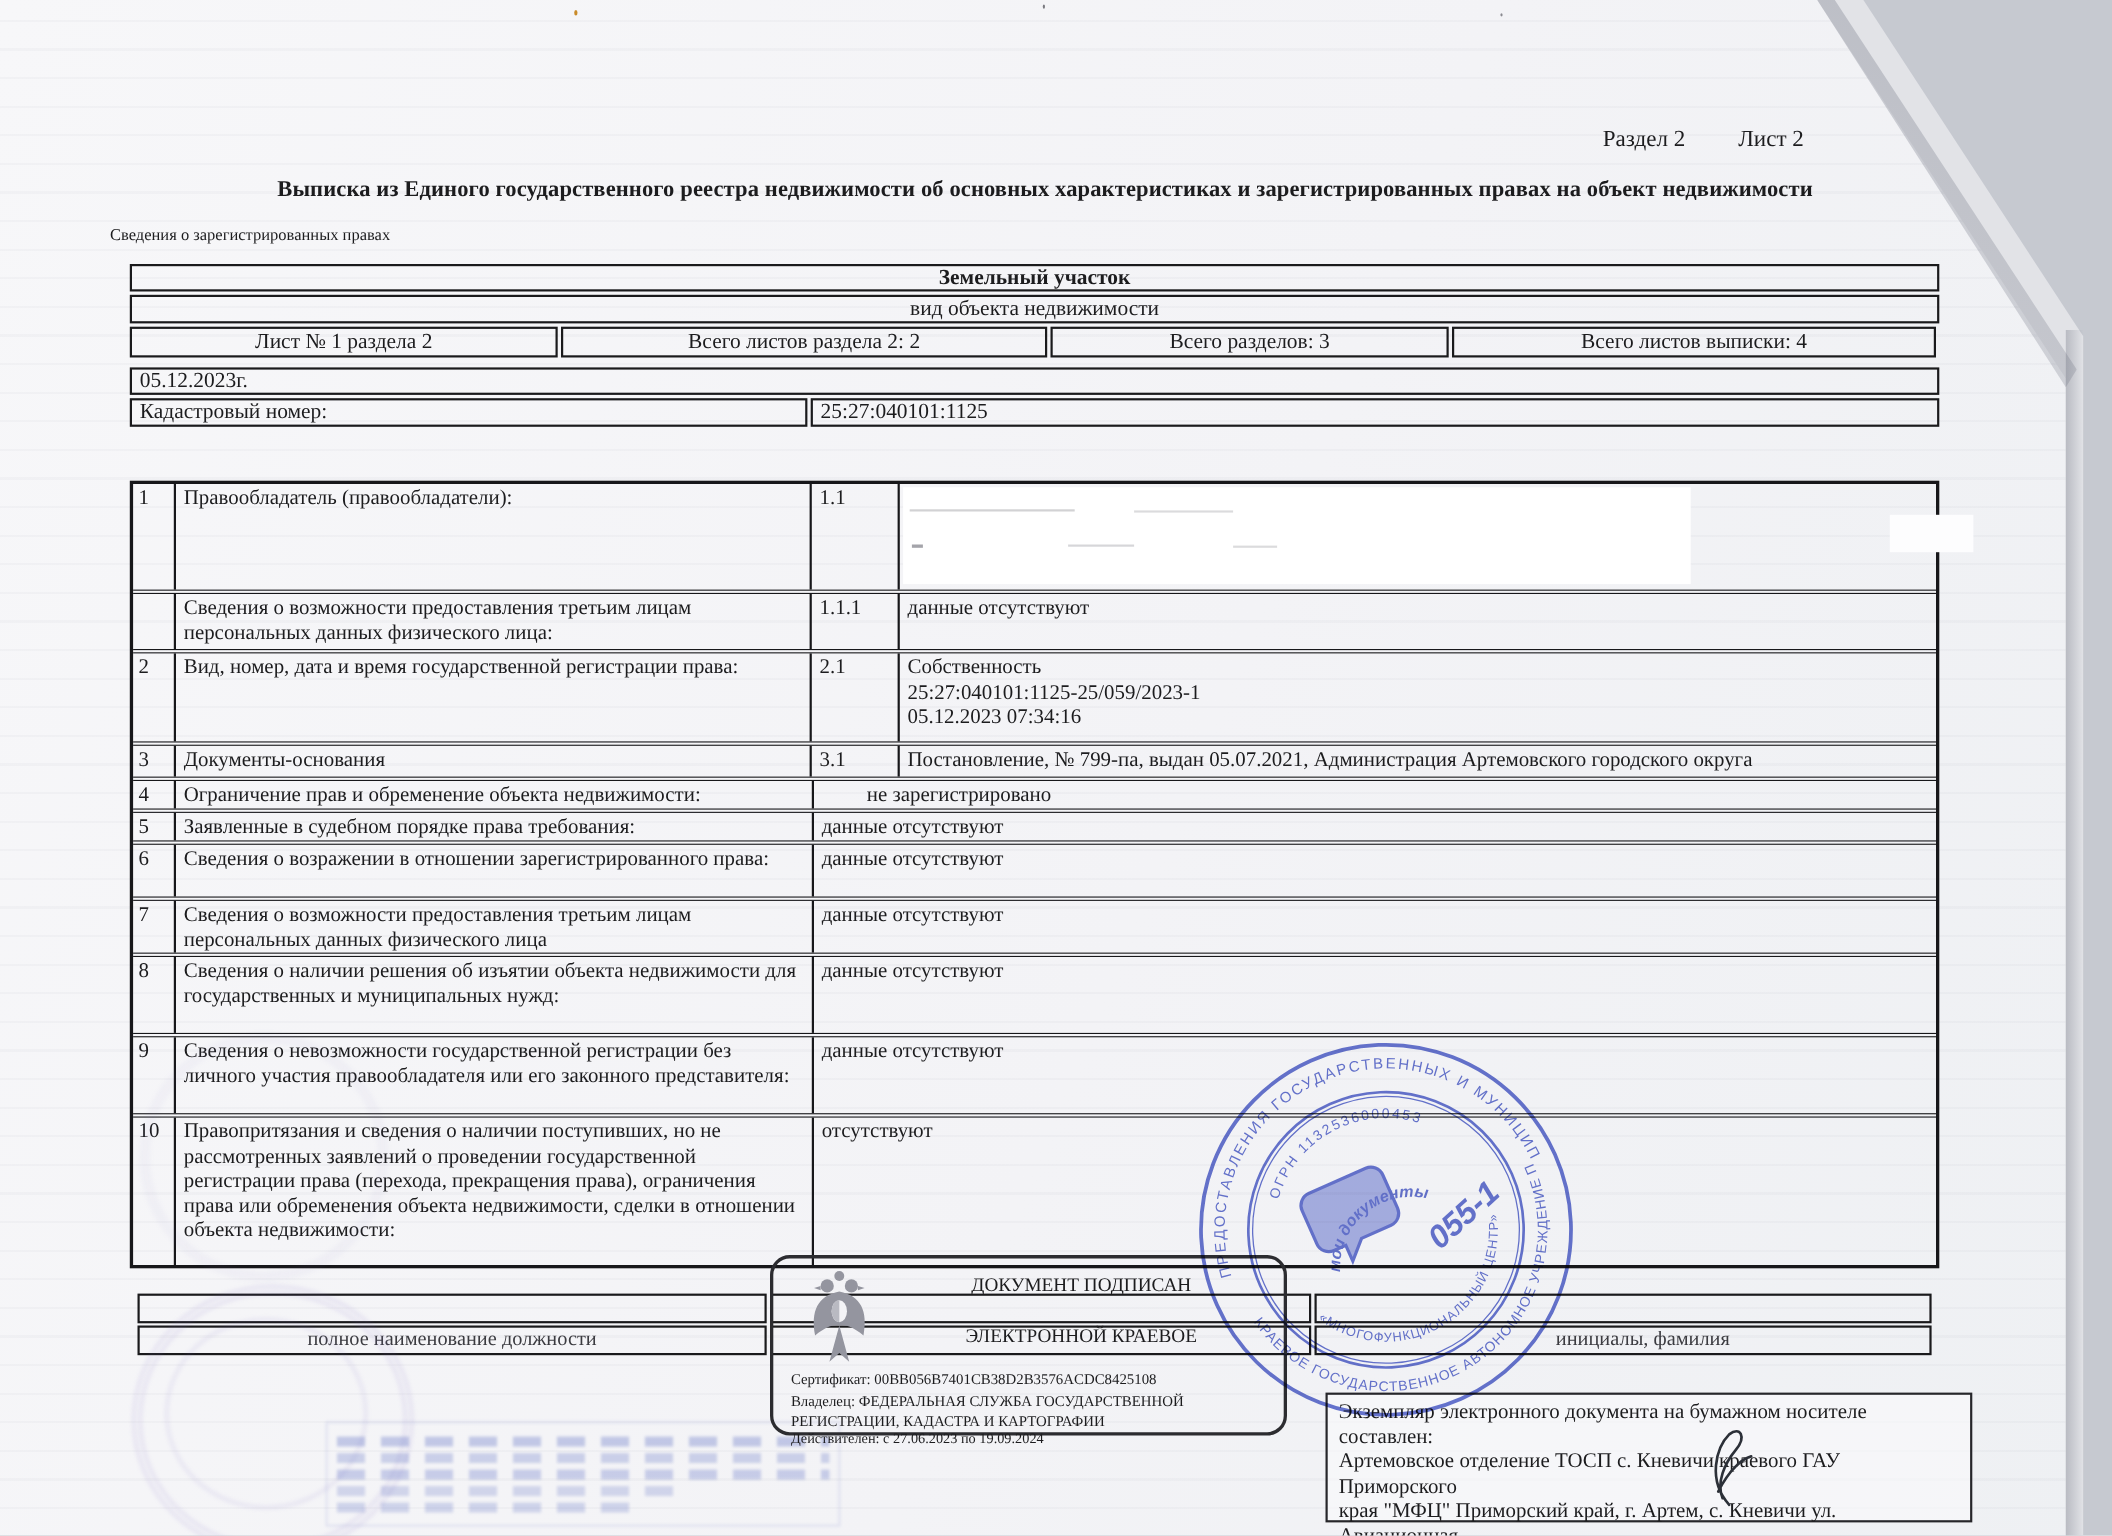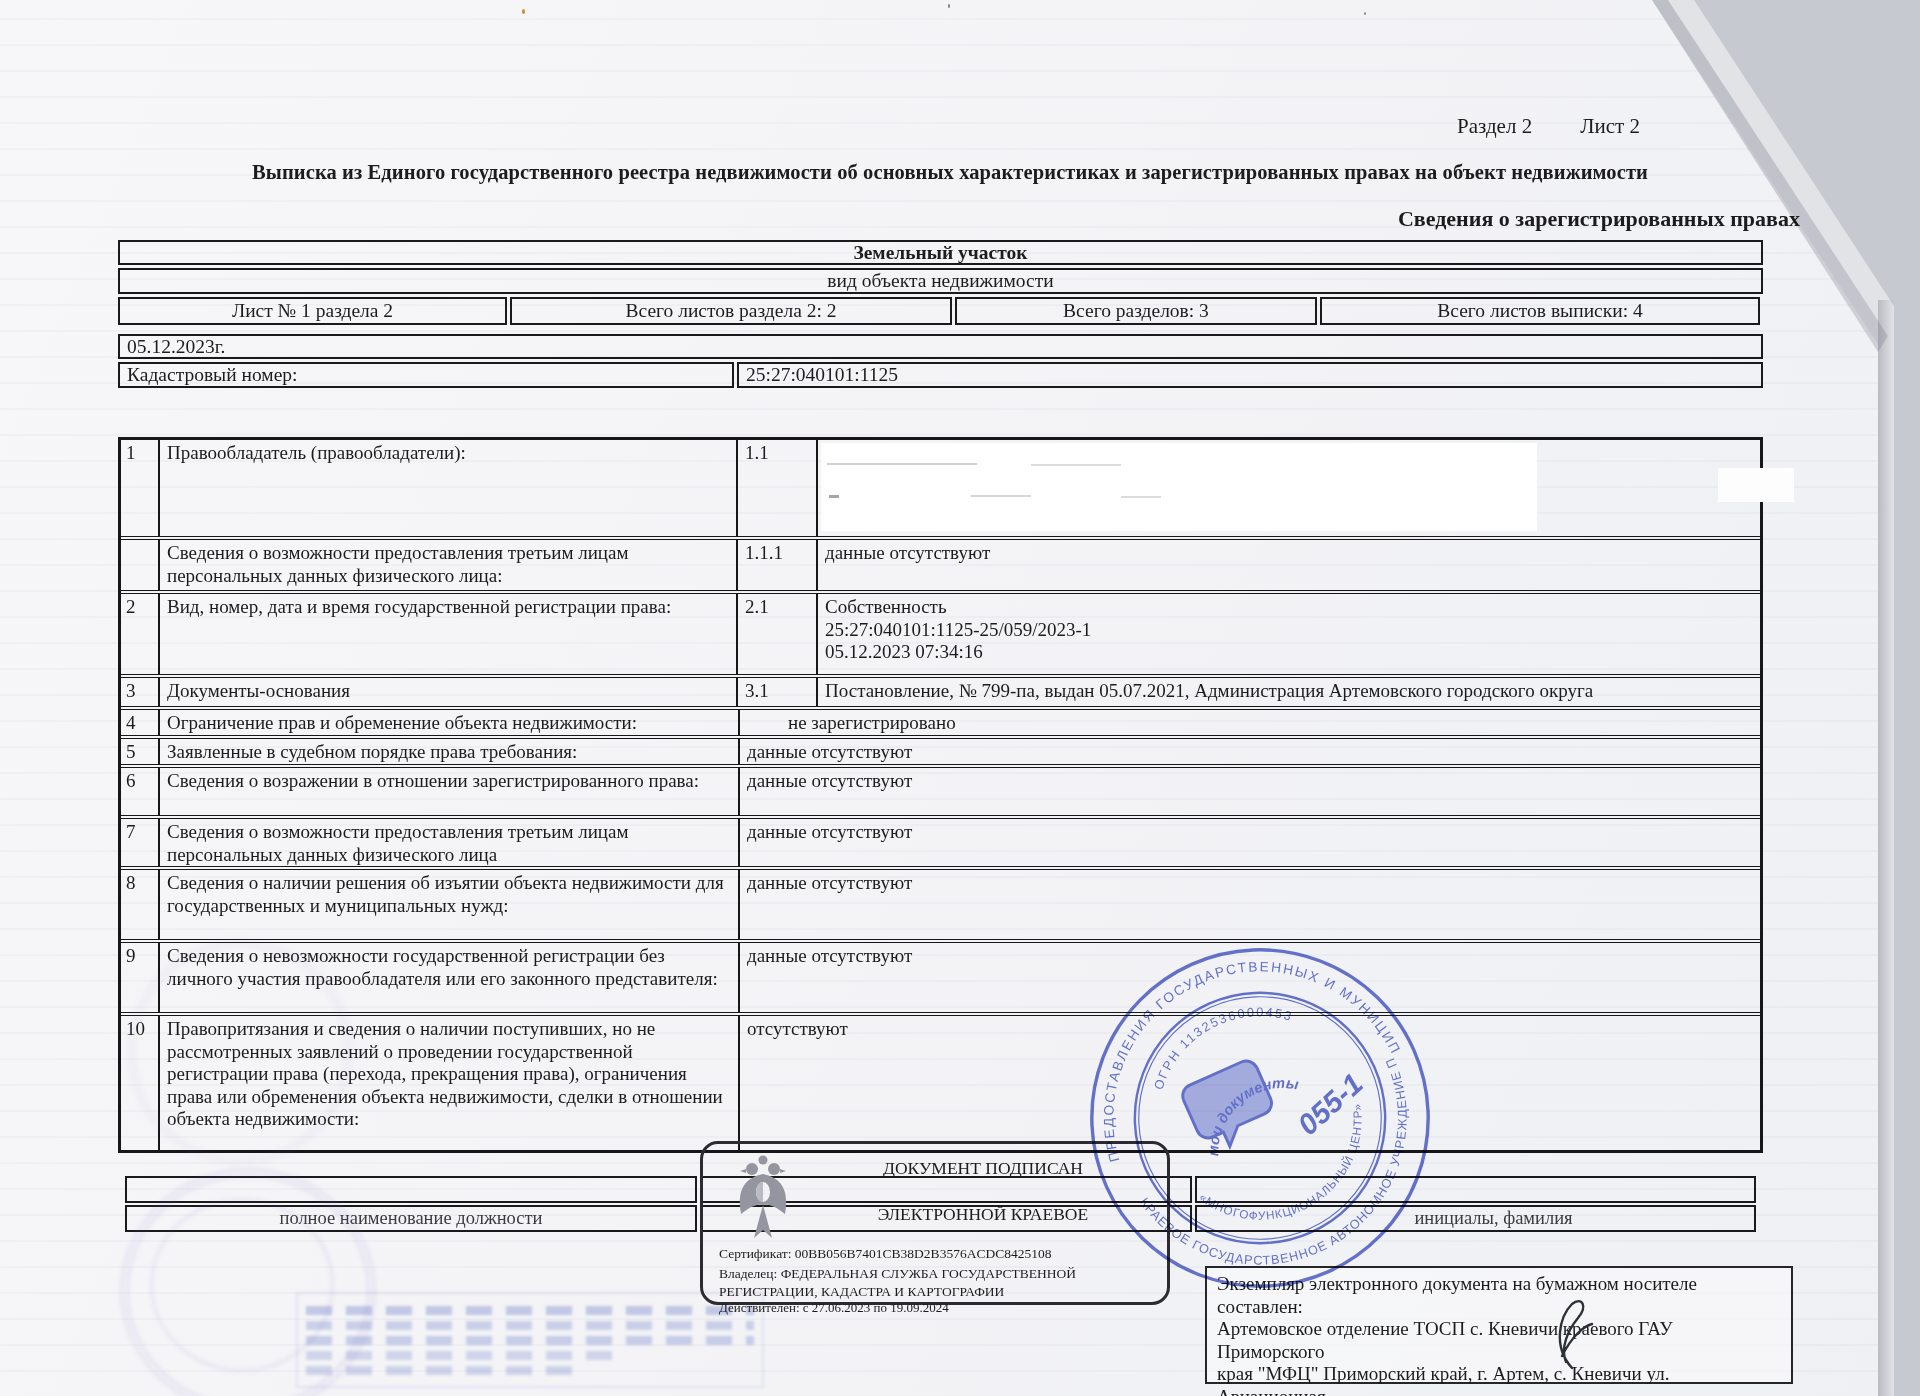--- a/index.html
+++ b/index.html
@@ -31,22 +31,22 @@
   }
   .edge-shadow{
     position:absolute;top:300px;left:1878px;width:16px;height:1096px;pointer-events:none;
     background:linear-gradient(90deg,rgba(90,95,110,.30),rgba(90,95,110,0));
   }
   .speck{position:absolute;border-radius:50%;}
   
   .section-sheet{position:absolute;top:114px;left:1457px;display:flex;gap:48px;font-size:21px;}
   .doc-title{position:absolute;top:161px;left:100px;width:1700px;text-align:center;
     font-size:20.5px;font-weight:600;letter-spacing:.1px;}
-  .doc-subtitle{position:absolute;top:206px;left:100px;width:1700px;text-align:right;
-    font-size:22px;font-weight:700;}
+  .doc-subtitle{position:absolute;top:206px;left:100px;width:1700px;text-align:left;
+    font-size:15px;font-weight:400;}
   
   .ttable{position:absolute;display:flex;flex-direction:column;row-gap:3px;}
   .trow{display:flex;column-gap:3px;}
   .tcell{border:2px solid #1a1a1c;box-sizing:border-box;display:flex;align-items:center;
     justify-content:center;font-size:19.5px;background:transparent;}
   .tcell.left{justify-content:flex-start;padding-left:7px;}
   .bold{font-weight:700;}
   
   .rights{position:absolute;left:118px;top:437px;width:1645px;
     border:3px solid #17171a;box-sizing:border-box;display:flex;flex-direction:column;}

